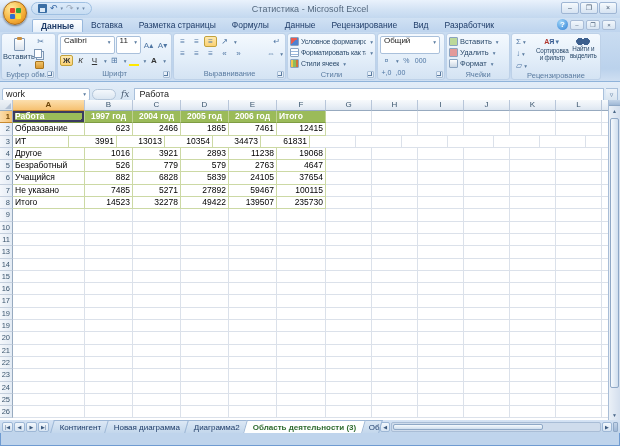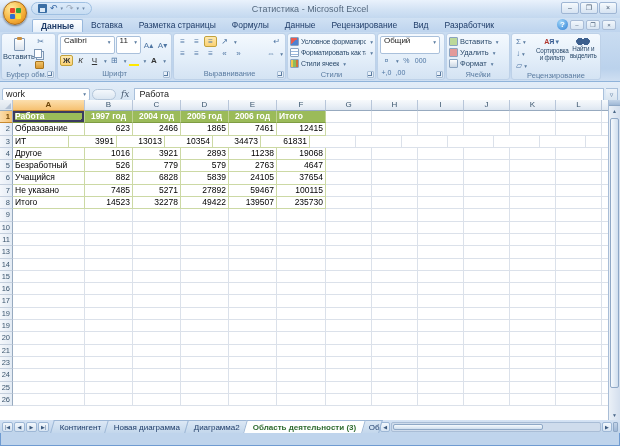--- a/index.html
+++ b/index.html
@@ -743,20 +743,36 @@
         <div class="cell" style="width: 49px;"></div>
         <div class="cell" style="width: 46px;"></div>
         <div class="cell" style="width: 46px;"></div>
         <div class="cell" style="width: 46px;"></div>
         <div class="cell" style="width: 46px;"></div>
         <div class="cell" style="width: 46px;"></div>
         <div class="cell" style="width: 46px;"></div>
         <div class="cell" style="width: 46px;"></div>
       </div>
       <div class="grow">
+        <div class="rn" style="width: 13px;">22</div>
+        <div class="cell" style="width: 72px;"></div>
+        <div class="cell" style="width: 48px;"></div>
+        <div class="cell" style="width: 48px;"></div>
+        <div class="cell" style="width: 48px;"></div>
+        <div class="cell" style="width: 48px;"></div>
+        <div class="cell" style="width: 49px;"></div>
+        <div class="cell" style="width: 46px;"></div>
+        <div class="cell" style="width: 46px;"></div>
+        <div class="cell" style="width: 46px;"></div>
+        <div class="cell" style="width: 46px;"></div>
+        <div class="cell" style="width: 46px;"></div>
+        <div class="cell" style="width: 46px;"></div>
+        <div class="cell" style="width: 46px;"></div>
+      </div>
+      <div class="grow">
         <div class="rn" style="width: 13px;">23</div>
         <div class="cell" style="width: 72px;"></div>
         <div class="cell" style="width: 48px;"></div>
         <div class="cell" style="width: 48px;"></div>
         <div class="cell" style="width: 48px;"></div>
         <div class="cell" style="width: 48px;"></div>
         <div class="cell" style="width: 49px;"></div>
         <div class="cell" style="width: 46px;"></div>
         <div class="cell" style="width: 46px;"></div>
         <div class="cell" style="width: 46px;"></div>

